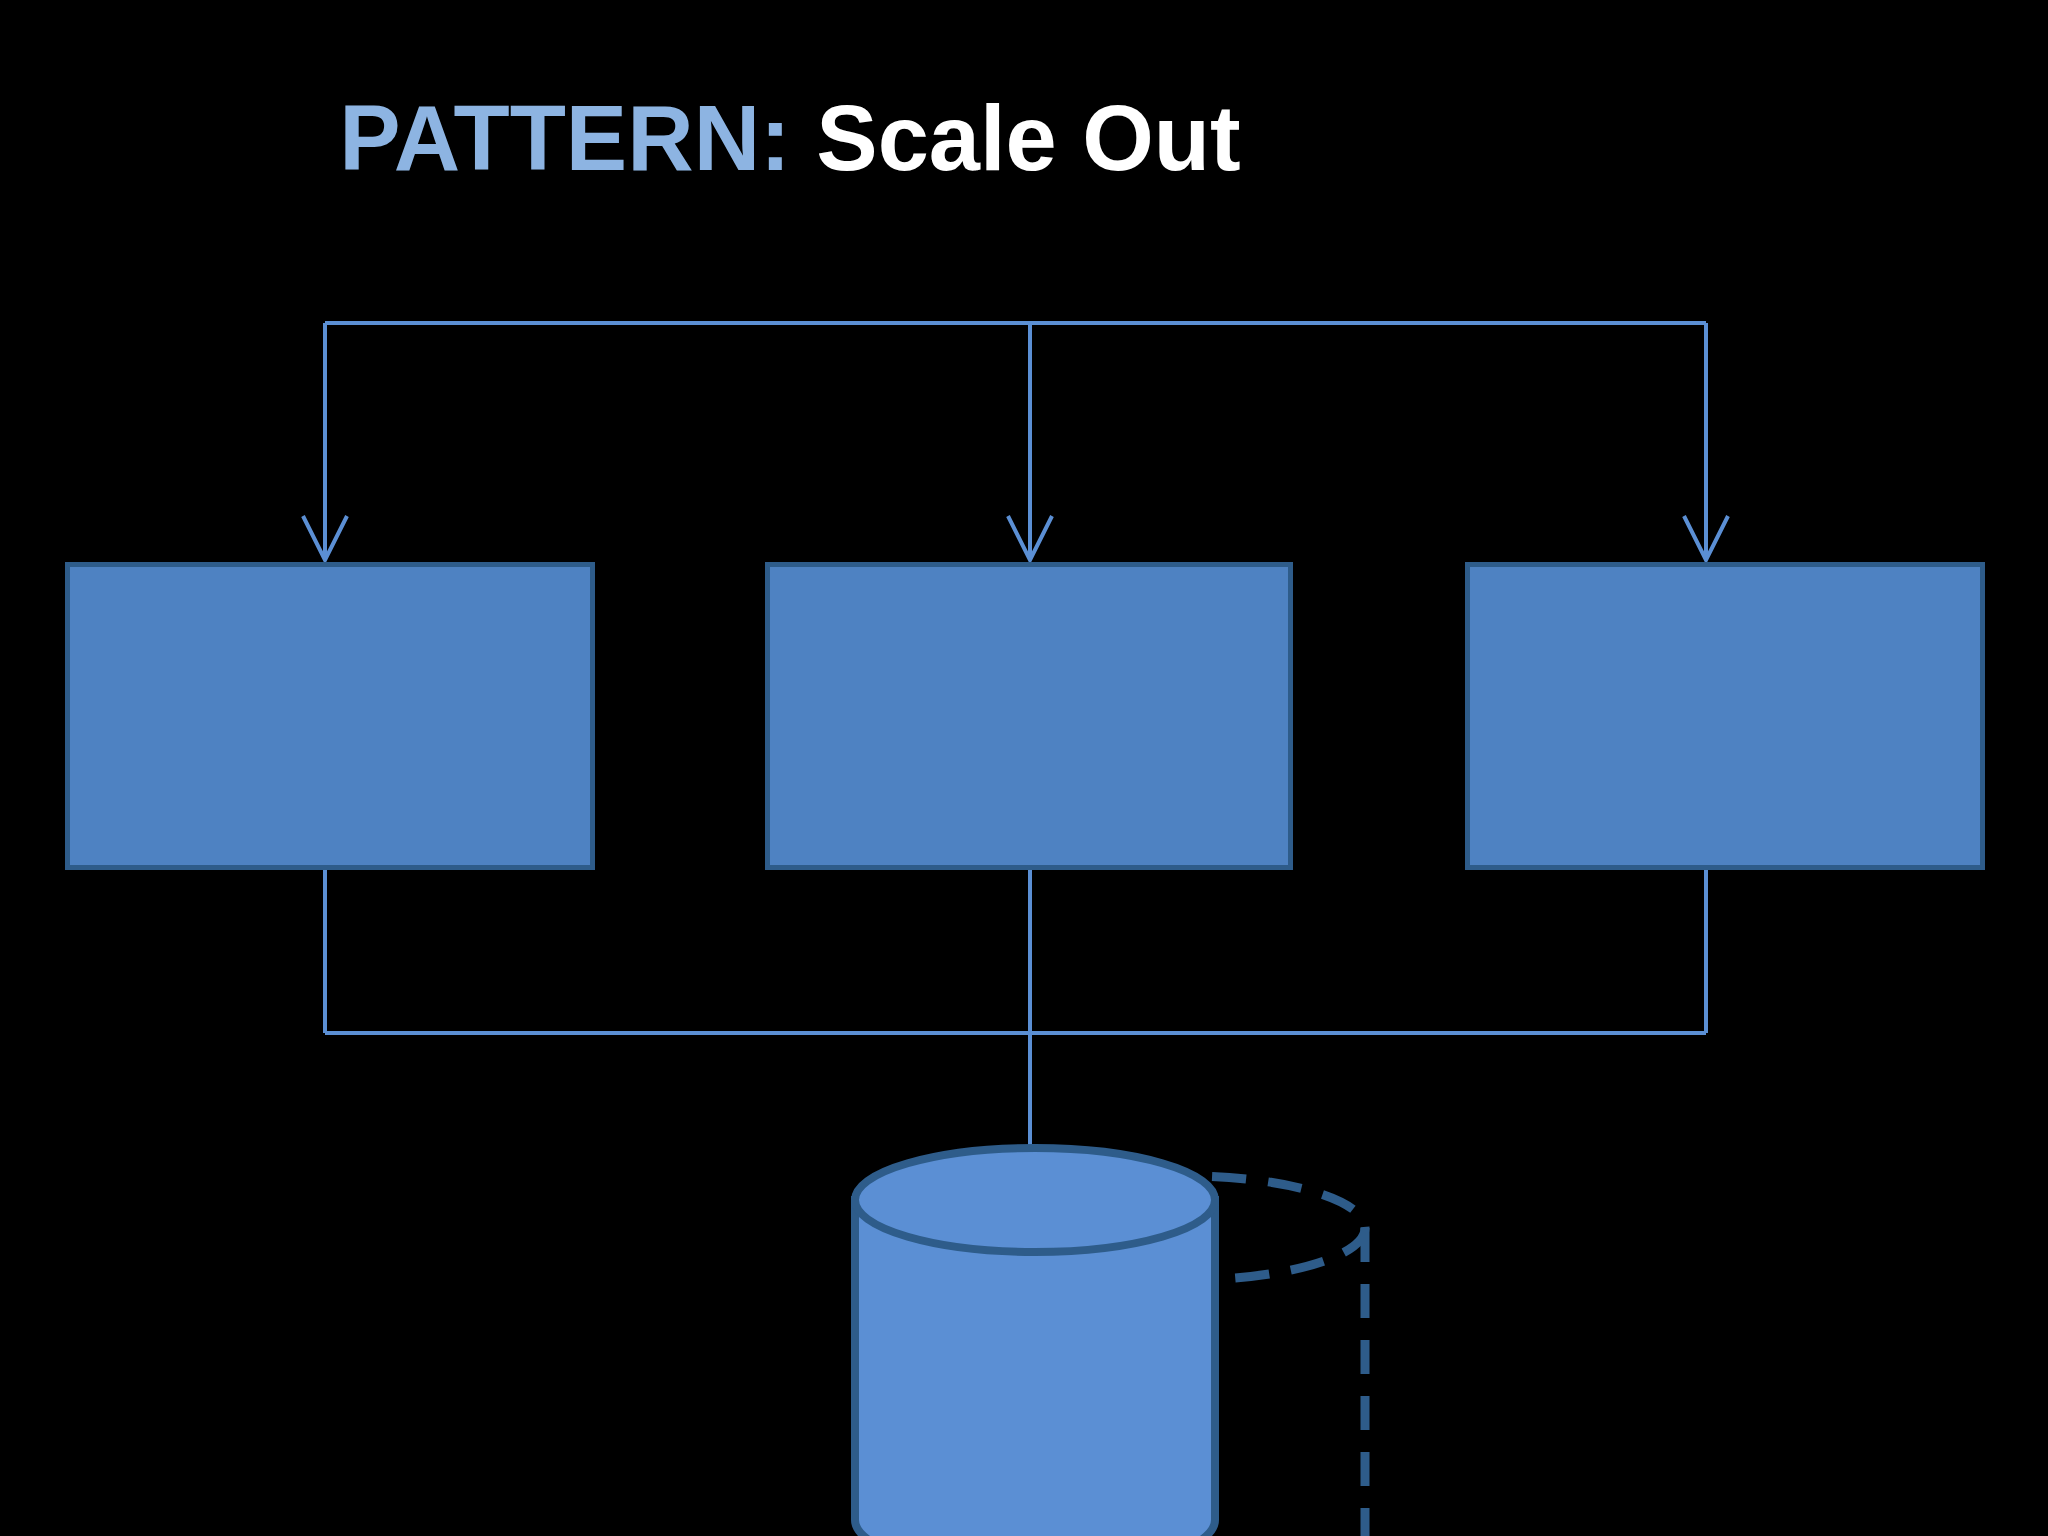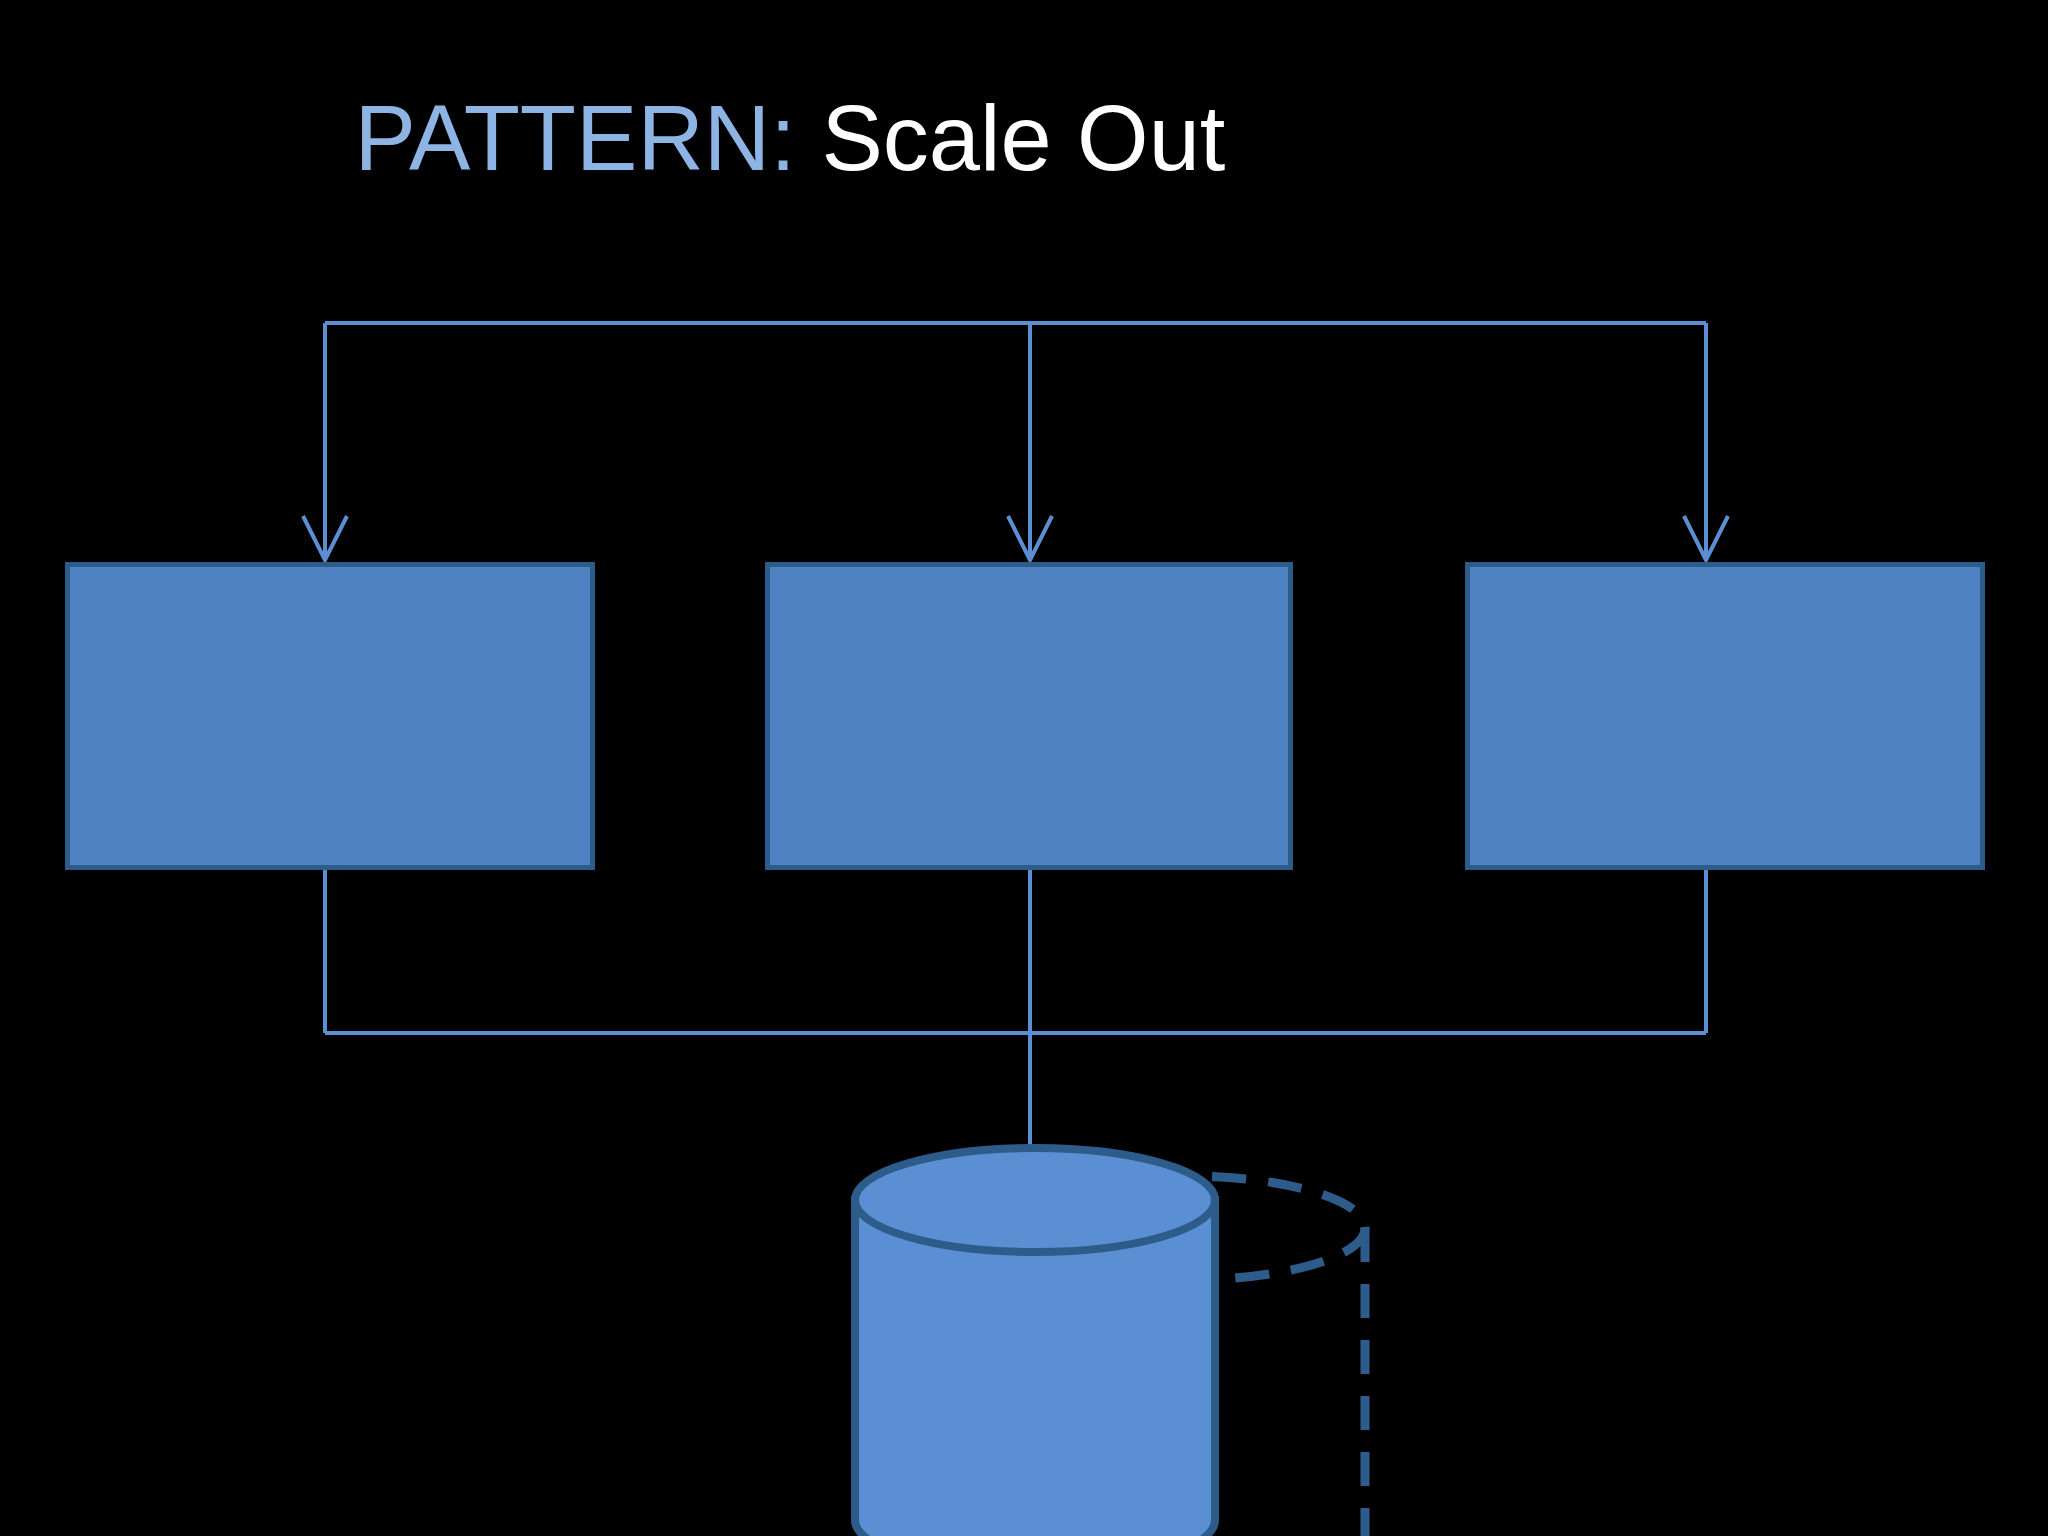--- a/index.html
+++ b/index.html
@@ -23,21 +23,21 @@
 
   
   #slide-title {
     position: absolute;
     left: 0;
     top: 92px;
     width: 1580px;
     text-align: center;
     font-size: 92px;
     line-height: 1.0;
-    font-weight: 400;
+    font-weight: 700;
     white-space: nowrap;
     letter-spacing: 0px;
   }
   #slide-title .t-accent { color: #8DB4E2; }
   #slide-title .t-main   { color: #FFFFFF; }
 
   
   #diagram-canvas {
     position: absolute;
     left: 0;

